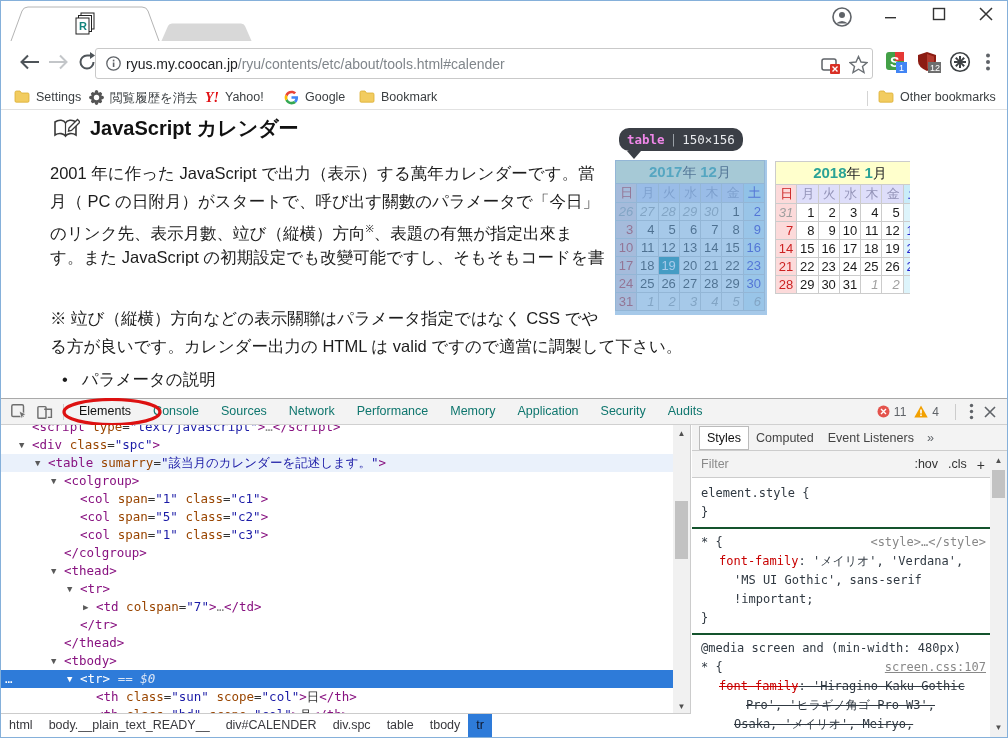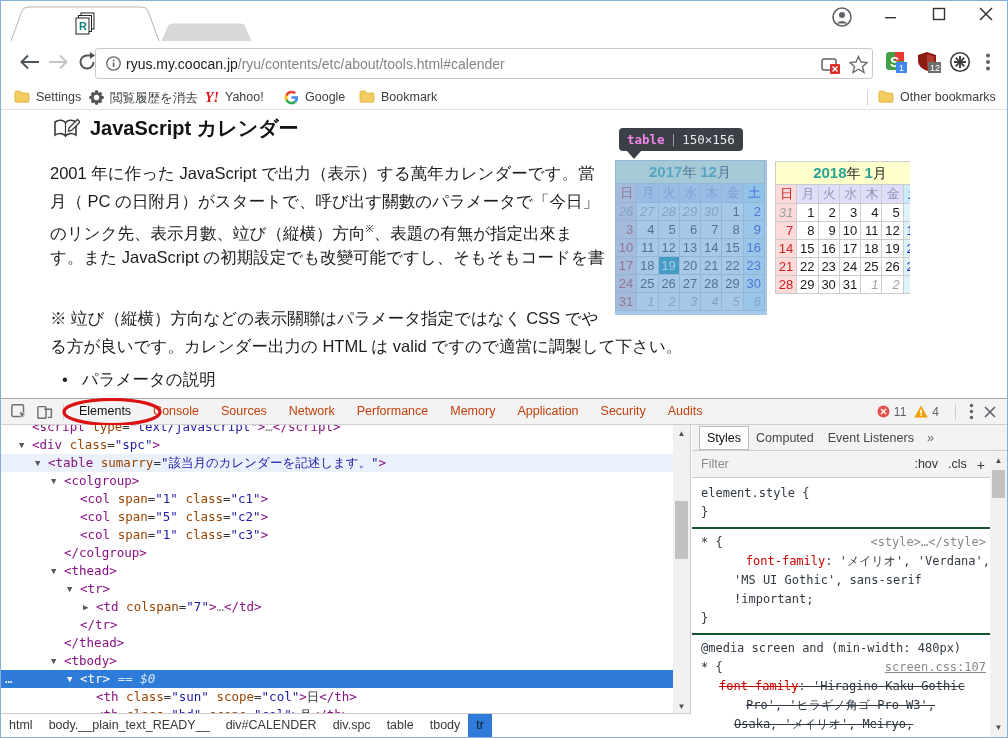--- a/index.html
+++ b/index.html
@@ -33,34 +33,34 @@
 .cal .wd th.sat{background:#c9ecf9;color:#2222cc}
 .cal td.sun{background:#fcdada;color:#cc2222}
 .cal td.sat{background:#ddf4fb;color:#2222cc}
 .cal td.wk{background:#fff;color:#1a1a1a}
 .cal td.out{color:#a0a0a0;font-style:italic;font-weight:normal}
 .cal td.today{background:#00889d;color:#fff}
 #cal1wrap{position:absolute;left:613px;top:50px}
 #cal2wrap{position:absolute;left:773px;top:51px}
 #overlay1{position:absolute;left:613px;top:50px;width:152px;height:155px;background:rgba(111,168,220,.62);pointer-events:none}
 
-#tooltip{position:absolute;left:617px;top:18px;height:23px;background:#3b3f46;border-radius:4px;color:#e8eaed;font-family:"DejaVu Sans Mono",monospace;font-size:12.5px;line-height:23px;padding:0 8px;white-space:nowrap}
+#tooltip{position:absolute;left:617px;top:18px;height:23px;background:#3b3f46;border-radius:10px;color:#e8eaed;font-family:"DejaVu Sans Mono",monospace;font-size:12.5px;line-height:23px;padding:0 8px;white-space:nowrap}
 #tooltip .tag{color:#ef87e8;font-weight:bold}
 #tooltip .sep{color:#9aa0a6;padding:0 5px}
 #tooltip:after{content:"";position:absolute;left:8px;top:23px;border:7px solid transparent;border-top:8px solid #3b3f46;border-bottom:none}
 
 .sb{position:absolute;background:#f0f0f0}
 .sb .thumb{position:absolute;left:2px;right:2px;background:#c2c2c2}
 .sb .sbarr{position:absolute;left:0;width:100%;text-align:center;font-size:8px;color:#505050;line-height:15px}
 
 #dtline{position:absolute;left:0;top:397px;width:100%;height:1px;background:#a9a9a9}
 #dtbar{position:absolute;left:0;top:398px;width:100%;height:26px;background:#f3f3f3;border-bottom:1px solid #d0d0d0;display:flex;align-items:center}
 #dtbar .dticon{margin-left:9px;width:18px;height:18px;flex:none}
 #dtbar .vsep{width:1px;height:16px;background:#ccc;margin:0 4px 0 8px;flex:none}
-.dttab{padding:0 11px;font-size:12.5px;color:#c2410c;line-height:25px;flex:none}
+.dttab{padding:0 11px;font-size:12.5px;color:#0f766e;line-height:25px;flex:none}
 .dttab.selected{color:#111}
 #dtright{margin-left:auto;display:flex;align-items:center;flex:none}
 #dtright .cnt{font-size:12px;color:#5f6368;margin:0 8px 0 4px}
 #redcircle{position:absolute;left:58px;top:397px;pointer-events:none}
 
 #lpanel{position:absolute;left:0;top:424px;width:690px;bottom:0;background:#fff;border-right:1px solid #ccc}
 #tree{position:absolute;left:0;top:0;width:672px;height:290px;overflow:hidden;font-family:"DejaVu Sans Mono",monospace;font-size:12.5px}
 .trow{position:relative;height:18px;line-height:18px;white-space:nowrap}
 .trow .arr{display:inline-block;width:13px;margin-left:-13px;color:#5a5a5a;font-size:9px;text-align:left;vertical-align:1px}
 .sg-t{color:#881280}
@@ -493,21 +493,21 @@
       <span style="font-size:14px">+</span>
     </div>
   </div>
   <div id="stylesbody">
       <div class="ssec">
         <div class="sline"><span class="st">element.style {</span></div>
         <div class="sline"><span class="st">}</span></div>
       </div>
       <div class="ssec">
         <div class="sline"><span class="st">* {</span><span class="rt">&lt;style&gt;…&lt;/style&gt;</span></div>
-        <div class="sline" style="padding-left: 27px; text-align: right;"><span class="st prop">font-family</span><span class="st">: 'メイリオ', 'Verdana',</span></div>
+        <div class="sline" style="padding-left: 27px;"><span class="st prop">font-family</span><span class="st">: 'メイリオ', 'Verdana',</span></div>
         <div class="sline" style="padding-left: 42px;"><span class="st">'MS UI Gothic', sans-serif</span></div>
         <div class="sline" style="padding-left: 42px;"><span class="st">!important;</span></div>
         <div class="sline"><span class="st">}</span></div>
       </div>
       <div class="ssec">
         <div class="sline"><span class="st">@media screen and (min-width: 480px)</span></div>
         <div class="sline"><span class="st">* {</span><span class="rt link">screen.css:107</span></div>
         <div class="sline strike" style="padding-left: 27px;"><span class="st prop">font-family</span><span class="st">: 'Hiragino Kaku Gothic</span></div>
         <div class="sline strike" style="padding-left: 54px;"><span class="st">Pro', 'ヒラギノ角ゴ Pro W3',</span></div>
         <div class="sline strike" style="padding-left: 42px;"><span class="st">Osaka, 'メイリオ', Meiryo,</span></div>

